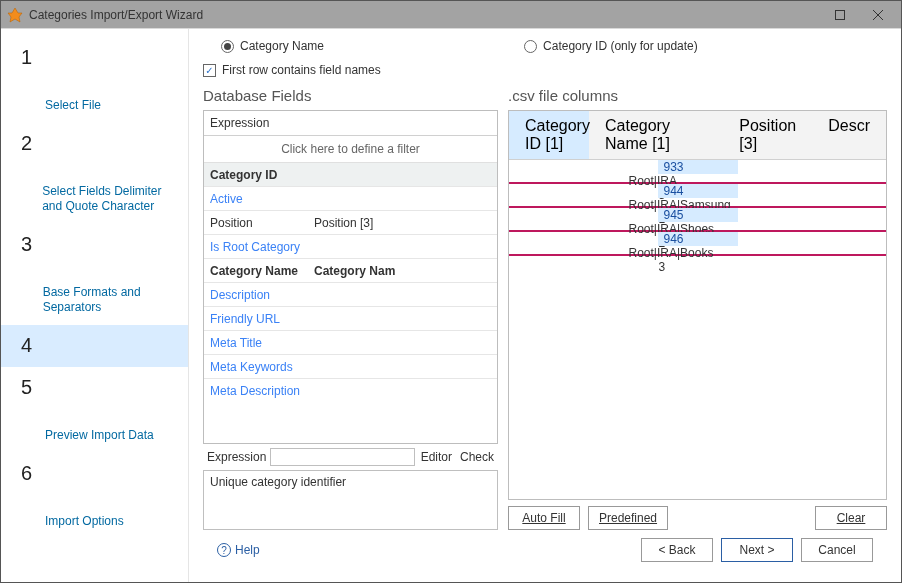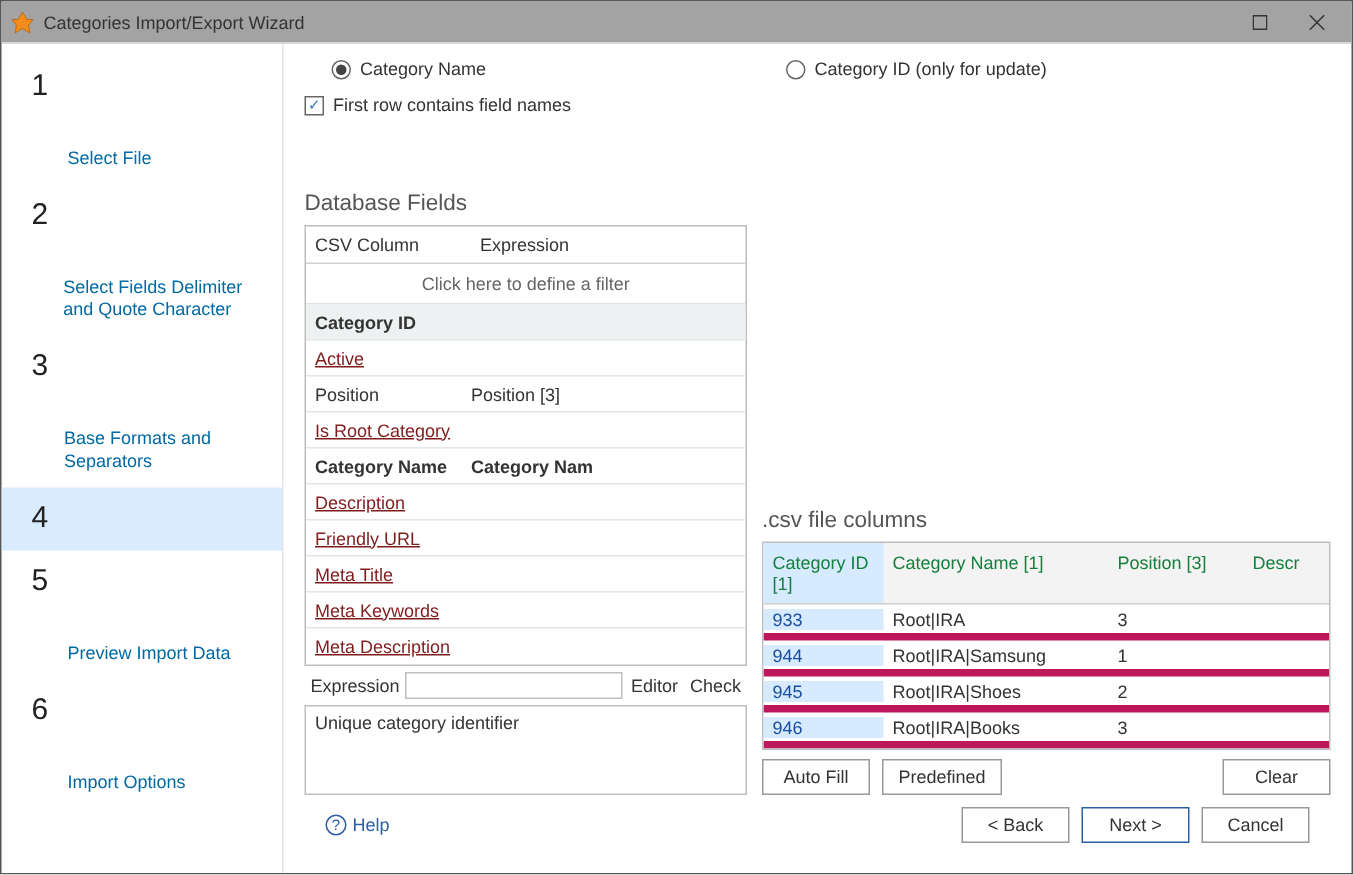--- a/index.html
+++ b/index.html
@@ -89,21 +89,21 @@
   }
   .radio-outer.checked::after{
     content:""; width:7px; height:7px; border-radius:50%; background:#444;
   }
   .check-row { display:flex; align-items:center; gap:6px; margin: 4px 0 10px 0;}
   .checkbox {
     width:13px; height:13px; border:1px solid #666; display:flex;
     align-items:center; justify-content:center; font-size:10px; color:#2e73c9;
   }
   .columns {
-    flex:1; display:flex; gap:10px; min-height:0;align-items:flex-end;
+    flex:1; display:flex; gap:10px; min-height:0;
   }
   .panel { display:flex; flex-direction:column; min-width:0;}
   .panel-title { font-size:15px; color:#555; margin-bottom:6px;}
   .grid-box {
     border:1px solid #bdbdbd; background:#fff;
     display:flex; flex-direction:column;
   }
   
   .left-panel { width: 295px; }
   .db-head {
@@ -118,49 +118,49 @@
     font-size:12px;
   }
   .db-row {
     display:flex; border-bottom:1px solid #e6e6e6; align-items:center; height:24px;
   }
   .db-row .c1 { width:104px; padding-left:6px; font-size:12px;}
   .db-row .c2 { flex:1; padding-left:6px; font-size:12px;}
   .db-row.selected { background:#eef1f1;}
   .db-row.selected .c1 { font-weight:600;}
   .db-row.selected .c2 { background:#dcdcdc; font-weight:600;}
-  .db-row.red .c1 { color:#7f1d1d;text-decoration:underline;}
+  .db-row.red .c1 { color:#3b82f6;}
   .expr-bar {
     display:flex; align-items:center; gap:4px; padding:4px 2px; font-size:12px;
   }
   .expr-bar .lbl { padding-left:2px;}
   .expr-input { flex:1; height:18px; border:1px solid #bfbfbf;}
   .expr-link { color:#333; padding:0 2px;}
   .desc-box {
     border:1px solid #bfbfbf; height:60px; padding:4px 6px; font-size:12px; color:#333;
   }
 
   
   .right-panel { flex:1; }
   .csv-head {
     display:flex; background:#f3f3f3; border-bottom:1px solid #d0d0d0;
   }
-  .csv-head div { padding:6px 6px; font-size:12px; color:#15803d;}
+  .csv-head div { padding:6px 16px; font-size:16px; color:#000000;}
   .csv-col0 { width:80px; background:#d6ebff;}
   .csv-col1 { width:150px;}
   .csv-col2 { width:90px;}
   .csv-col3 { flex:1;}
   .csv-body { flex:1; overflow:hidden;}
-  .csv-row { display:flex; border-bottom:5px solid #be185d; height:24px; align-items:center;}
+  .csv-row { display:flex; border-bottom:2px solid #be185d; height:24px; align-items:center;flex-direction:column;}
   .csv-row .c0 { width:80px; background:#d6ebff; color:#1a4fa0; padding-left:6px;}
   .csv-row .c1 { width:150px; padding-left:6px;}
   .csv-row .c2 { width:90px; padding-left:6px;}
   .csv-row .c3 { flex:1; padding-left:6px;}
   .csv-buttons {
-    display:flex; gap:8px; padding:6px 0 0 0;
+    display:flex; gap:8px; padding:6px 0 0 0;text-decoration:underline;
   }
   .csv-buttons .spacer { flex:1;}
   .btn {
     min-width:72px; height:24px; border:1px solid #999; background:#fff;
     display:flex; align-items:center; justify-content:center; font-size:12px;
     padding: 0 10px;
   }
   .btn.primary { border:1.5px solid #2b5fa4;}
   
   .footer {
@@ -240,21 +240,20 @@
         <span class="checkbox">✓</span>
         <span>First row contains field names</span>
       </div>
 
       <div class="columns">
 
         <div class="panel left-panel">
           <div class="panel-title">Database Fields</div>
           <div class="grid-box" style="flex:1;">
             <div class="db-head">
-              <div class="db-col-csv">CSV Column</div>
               <div class="db-col-expr">Expression</div>
             </div>
             <div class="filter-row">Click here to define a filter</div>
             <div class="db-row selected">
               <div class="c1">Category ID</div>
             </div>
             <div class="db-row red">
               <div class="c1">Active</div>
               <div class="c2"></div>
             </div>

